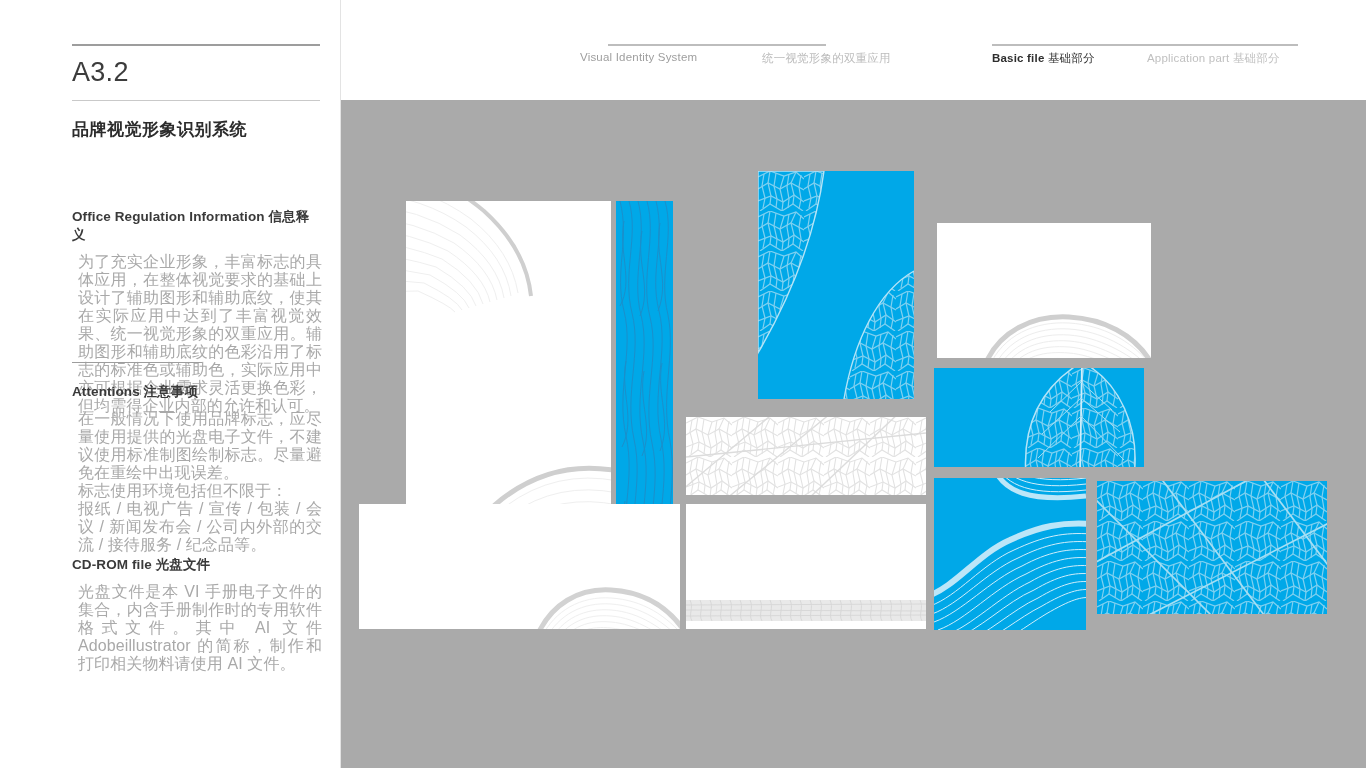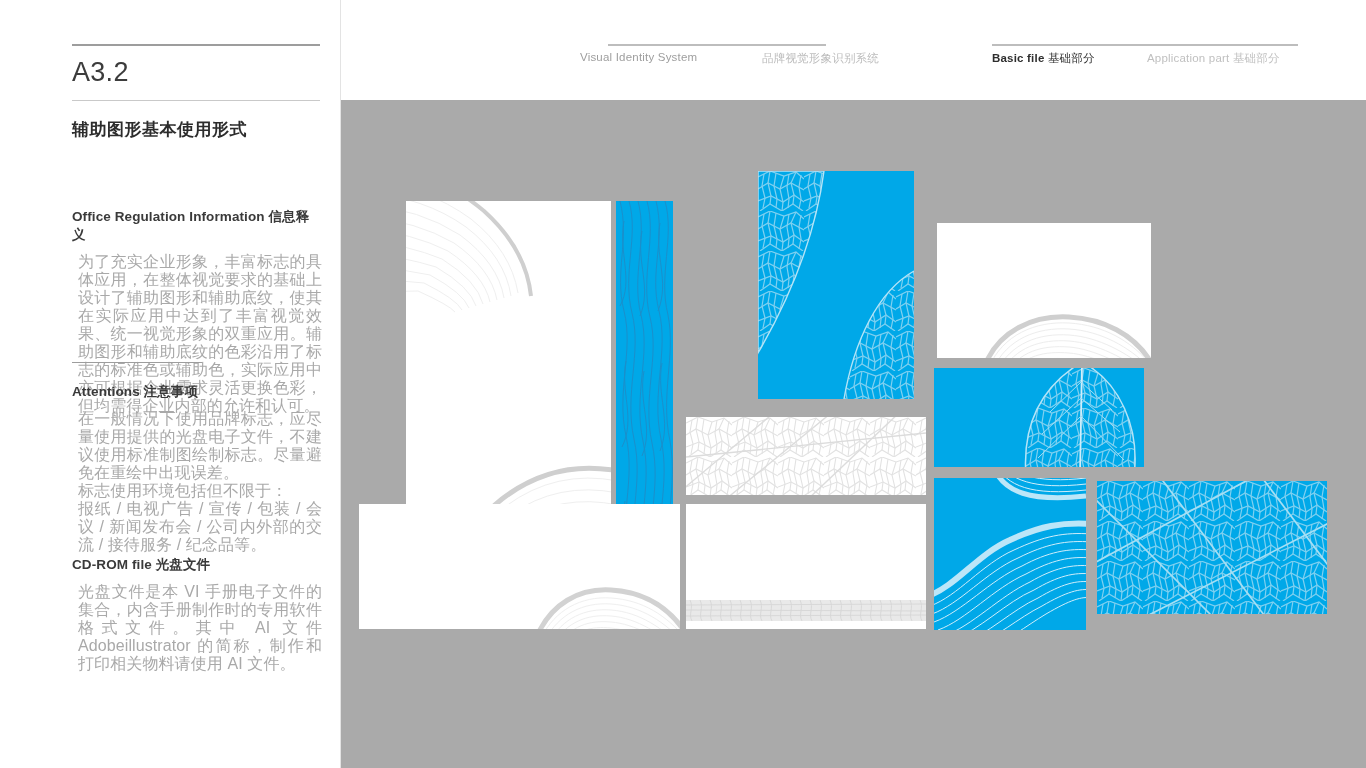--- a/index.html
+++ b/index.html
@@ -62,21 +62,21 @@
 </head>
 <body>
 
 <div class="page">
 
   <div class="left-col">
 
     <div class="rule rule-top"></div>
     <div class="code-title">A3.2</div>
     <div class="rule rule-under-code"></div>
-    <div class="section-title">辅助图形基本使用形式</div>
+    <div class="section-title">品牌视觉形象识别系统</div>
 
     <div class="blk blk-1">
       <h3>Office Regulation Information 信息释义</h3>
       <p>为了充实企业形象，丰富标志的具体应用，在整体视觉要求的基础上设计了辅助图形和辅助底纹，使其在实际应用中达到了丰富视觉效果、统一视觉形象的双重应用。辅助图形和辅助底纹的色彩沿用了标志的标准色或辅助色，实际应用中亦可根据企业需求灵活更换色彩，但均需得企业内部的允许和认可。</p>
     </div>
 
     <div class="rule rule-mid"></div>
 
     <div class="blk blk-2">
       <h3>Attentions 注意事项</h3>
@@ -90,21 +90,21 @@
       <p>光盘文件是本 VI 手册电子文件的集合，内含手册制作时的专用软件格式文件。其中 AI 文件 Adobeillustrator 的简称，制作和打印相关物料请使用 AI 文件。</p>
     </div>
   </div>
 
   <div class="left-divider"></div>
 
   <div class="hdr-rule hdr-rule-a"></div>
   <div class="hdr-rule hdr-rule-b"></div>
 
   <div class="hdr-txt hdr-a1">Visual Identity System</div>
-  <div class="hdr-txt hdr-a2">品牌视觉形象识别系统</div>
+  <div class="hdr-txt hdr-a2">统一视觉形象的双重应用</div>
   <div class="hdr-txt hdr-b1">
     <span>Basic file</span>
     <span class="cn">基础部分</span>
   </div>
   <div class="hdr-txt hdr-b2">
     <span>Application part</span>
     <span>基础部分</span>
   </div>
 
   <div class="canvas">

